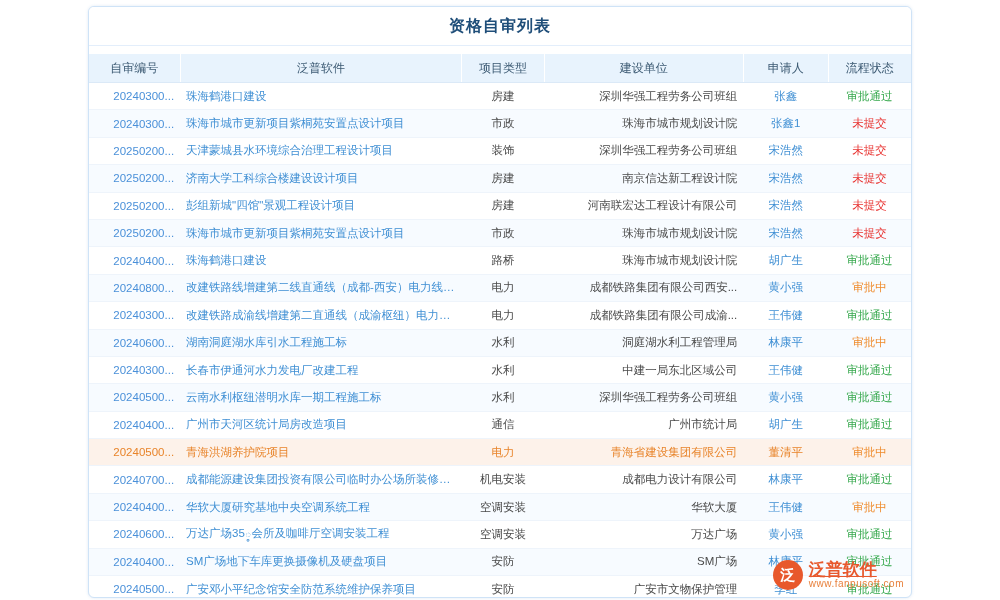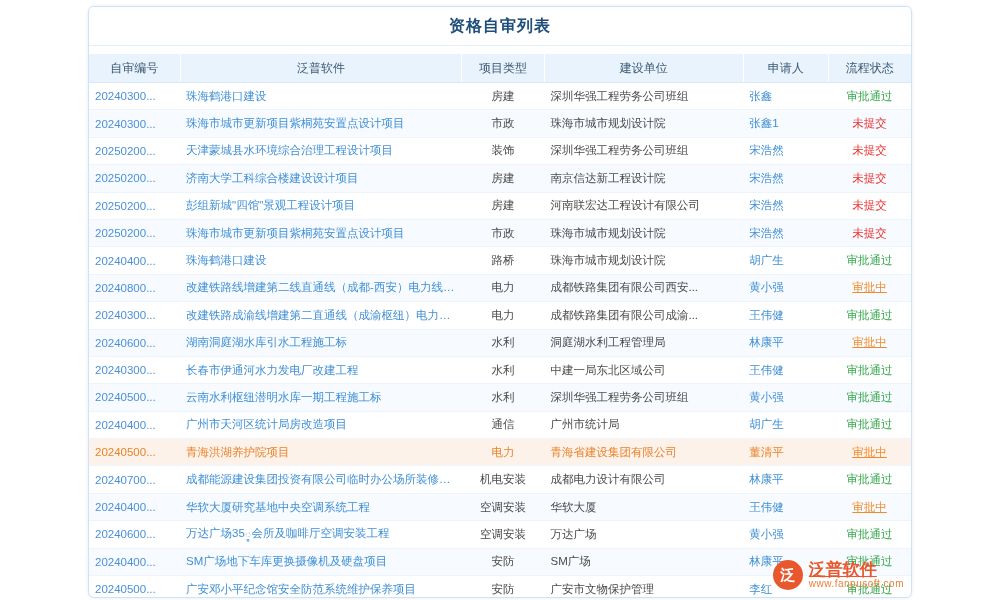--- a/index.html
+++ b/index.html
@@ -70,35 +70,35 @@
     font-size: 11.5px;
     padding: 0 6px;
     white-space: nowrap;
     overflow: hidden;
     text-overflow: ellipsis;
     box-sizing: border-box;
   }
   tr.row-alt td { background: #f7fbff; }
   tr.row-highlight td { background: #fdf2ea; }
 
-  .c-code { color: #4a90d9; text-align: left; }
+  .c-code { color: #4a90d9; text-align: right; }
   .c-name { color: #3f8fd4; text-align: left; padding-left: 12px; }
   .c-type { color: #4a4a4a; text-align: center; }
-  .c-unit { color: #4a4a4a; text-align: left; padding-left: 10px; }
-  .c-person { color: #3f8fd4; }
+  .c-unit { color: #4a4a4a; text-align: right; padding-left: 10px; }
+  .c-person { color: #3f8fd4; text-align: center; }
   .c-status { text-align: center; font-size: 11.5px; }
 
   tr.row-highlight .c-code,
   tr.row-highlight .c-name,
   tr.row-highlight .c-person,
   tr.row-highlight .c-type,
   tr.row-highlight .c-unit { color: #e8842a; }
 
   .st-pass { color: #35a84c; font-family: Liberation Mono, monospace; }
-  .st-pending { color: #ef8b2c; text-decoration: underline; }
+  .st-pending { color: #ef8b2c; }
   .st-unsubmitted { color: #e8312f; }
 
   .watermark {
     position: absolute;
     right: 96px;
     bottom: 10px;
     display: flex;
     align-items: center;
     gap: 6px;
     pointer-events: none;

